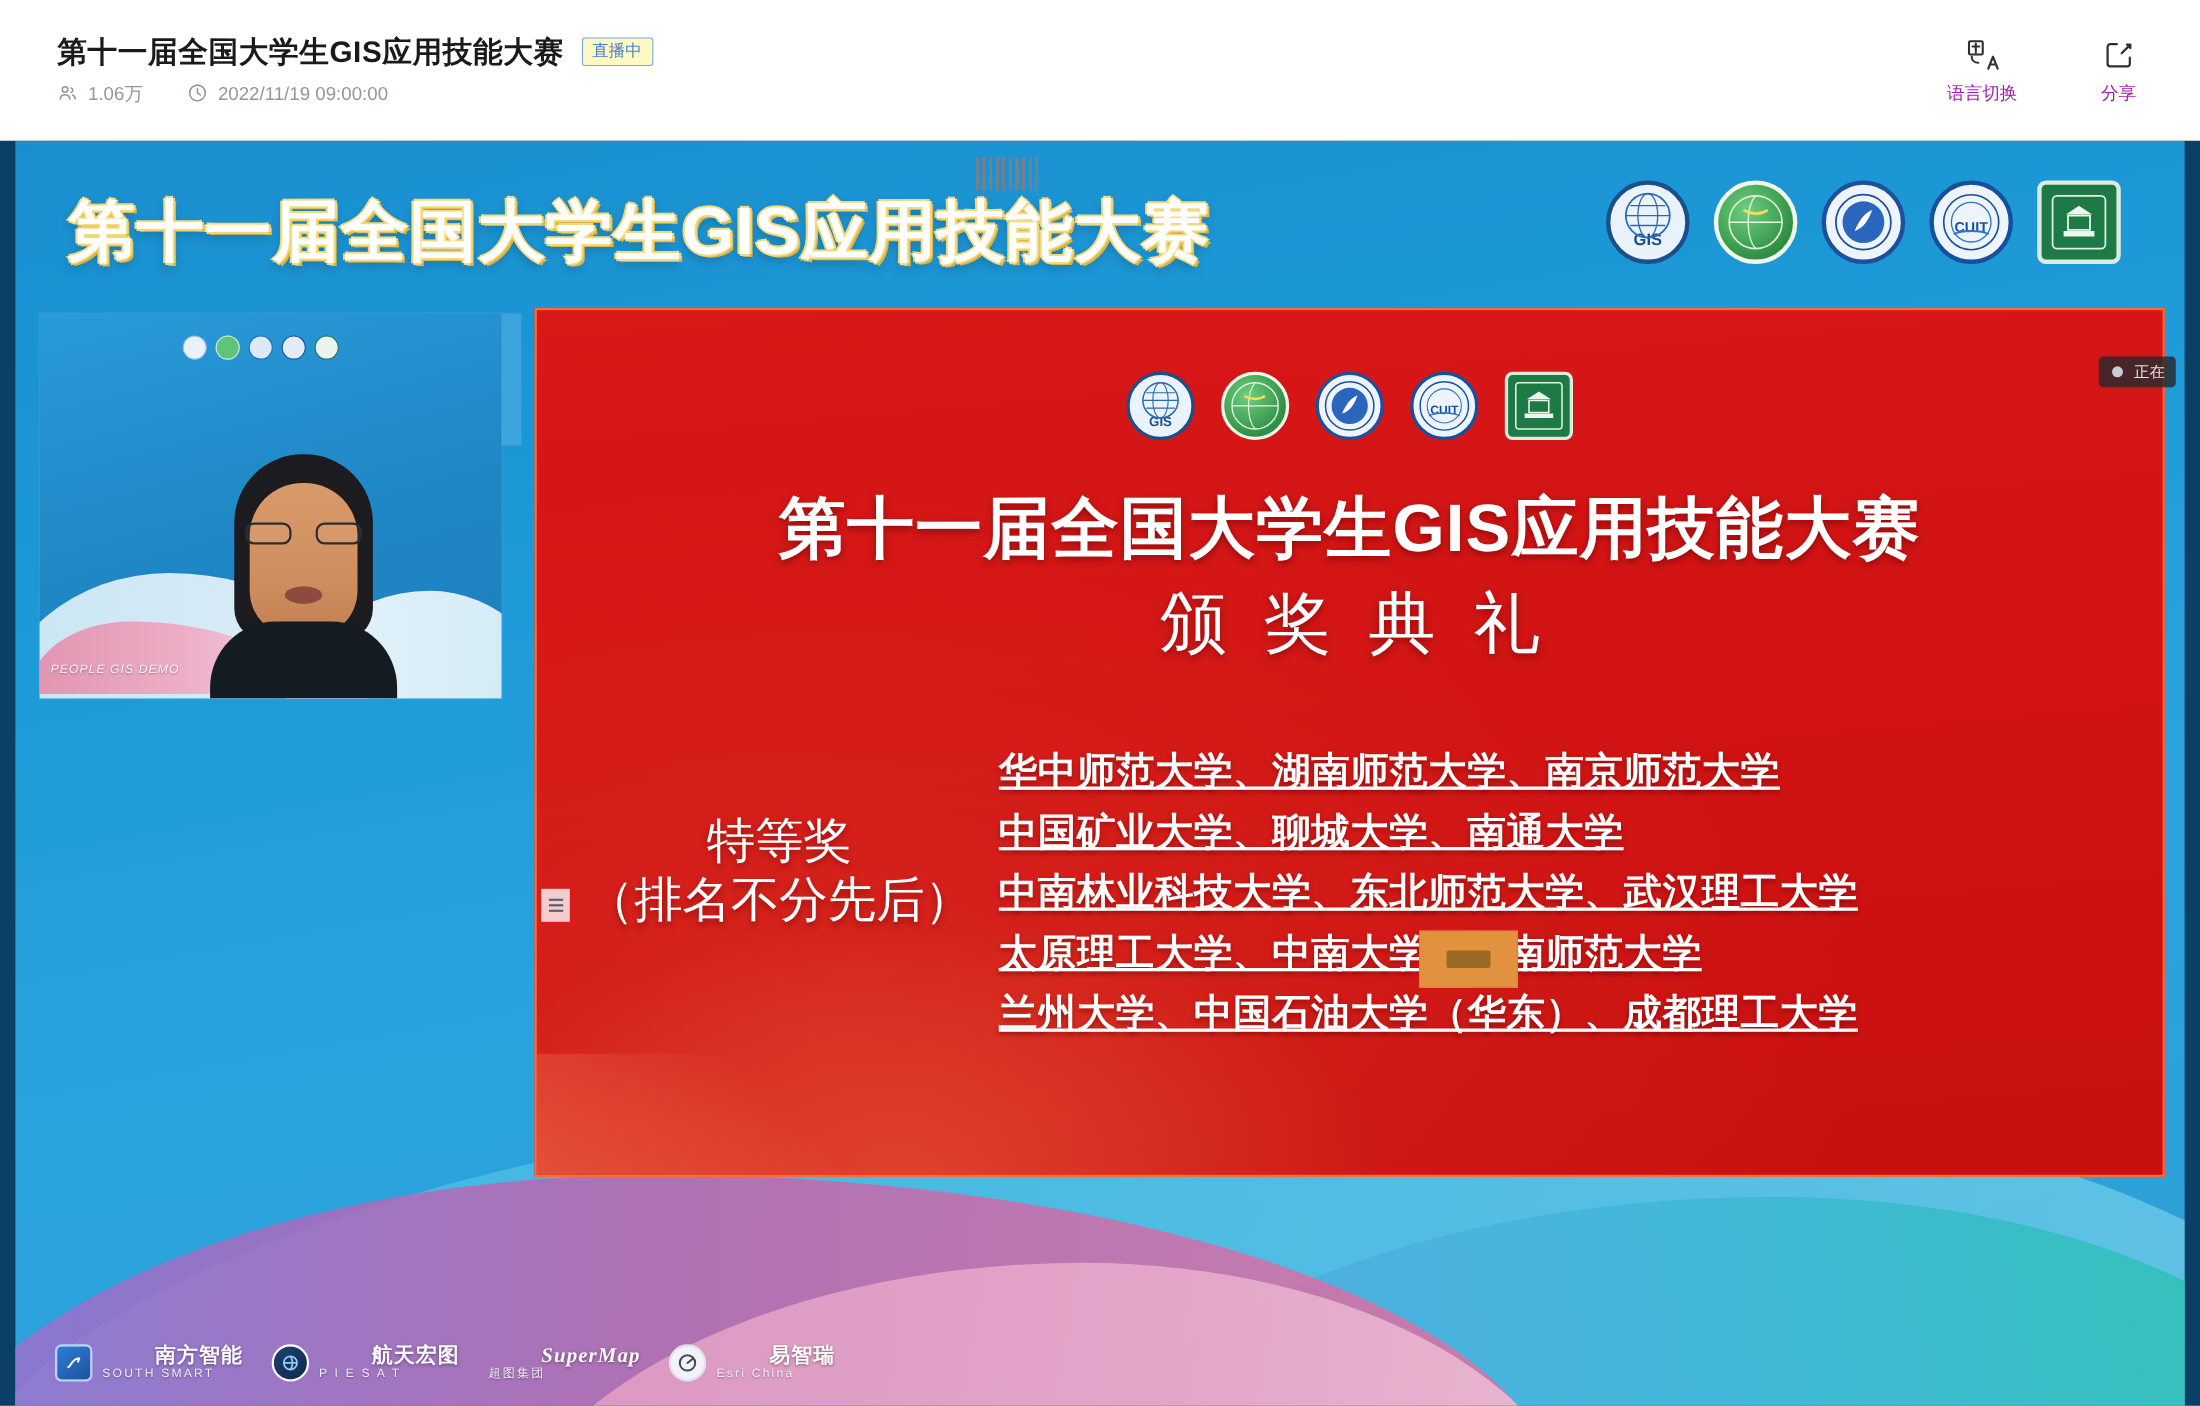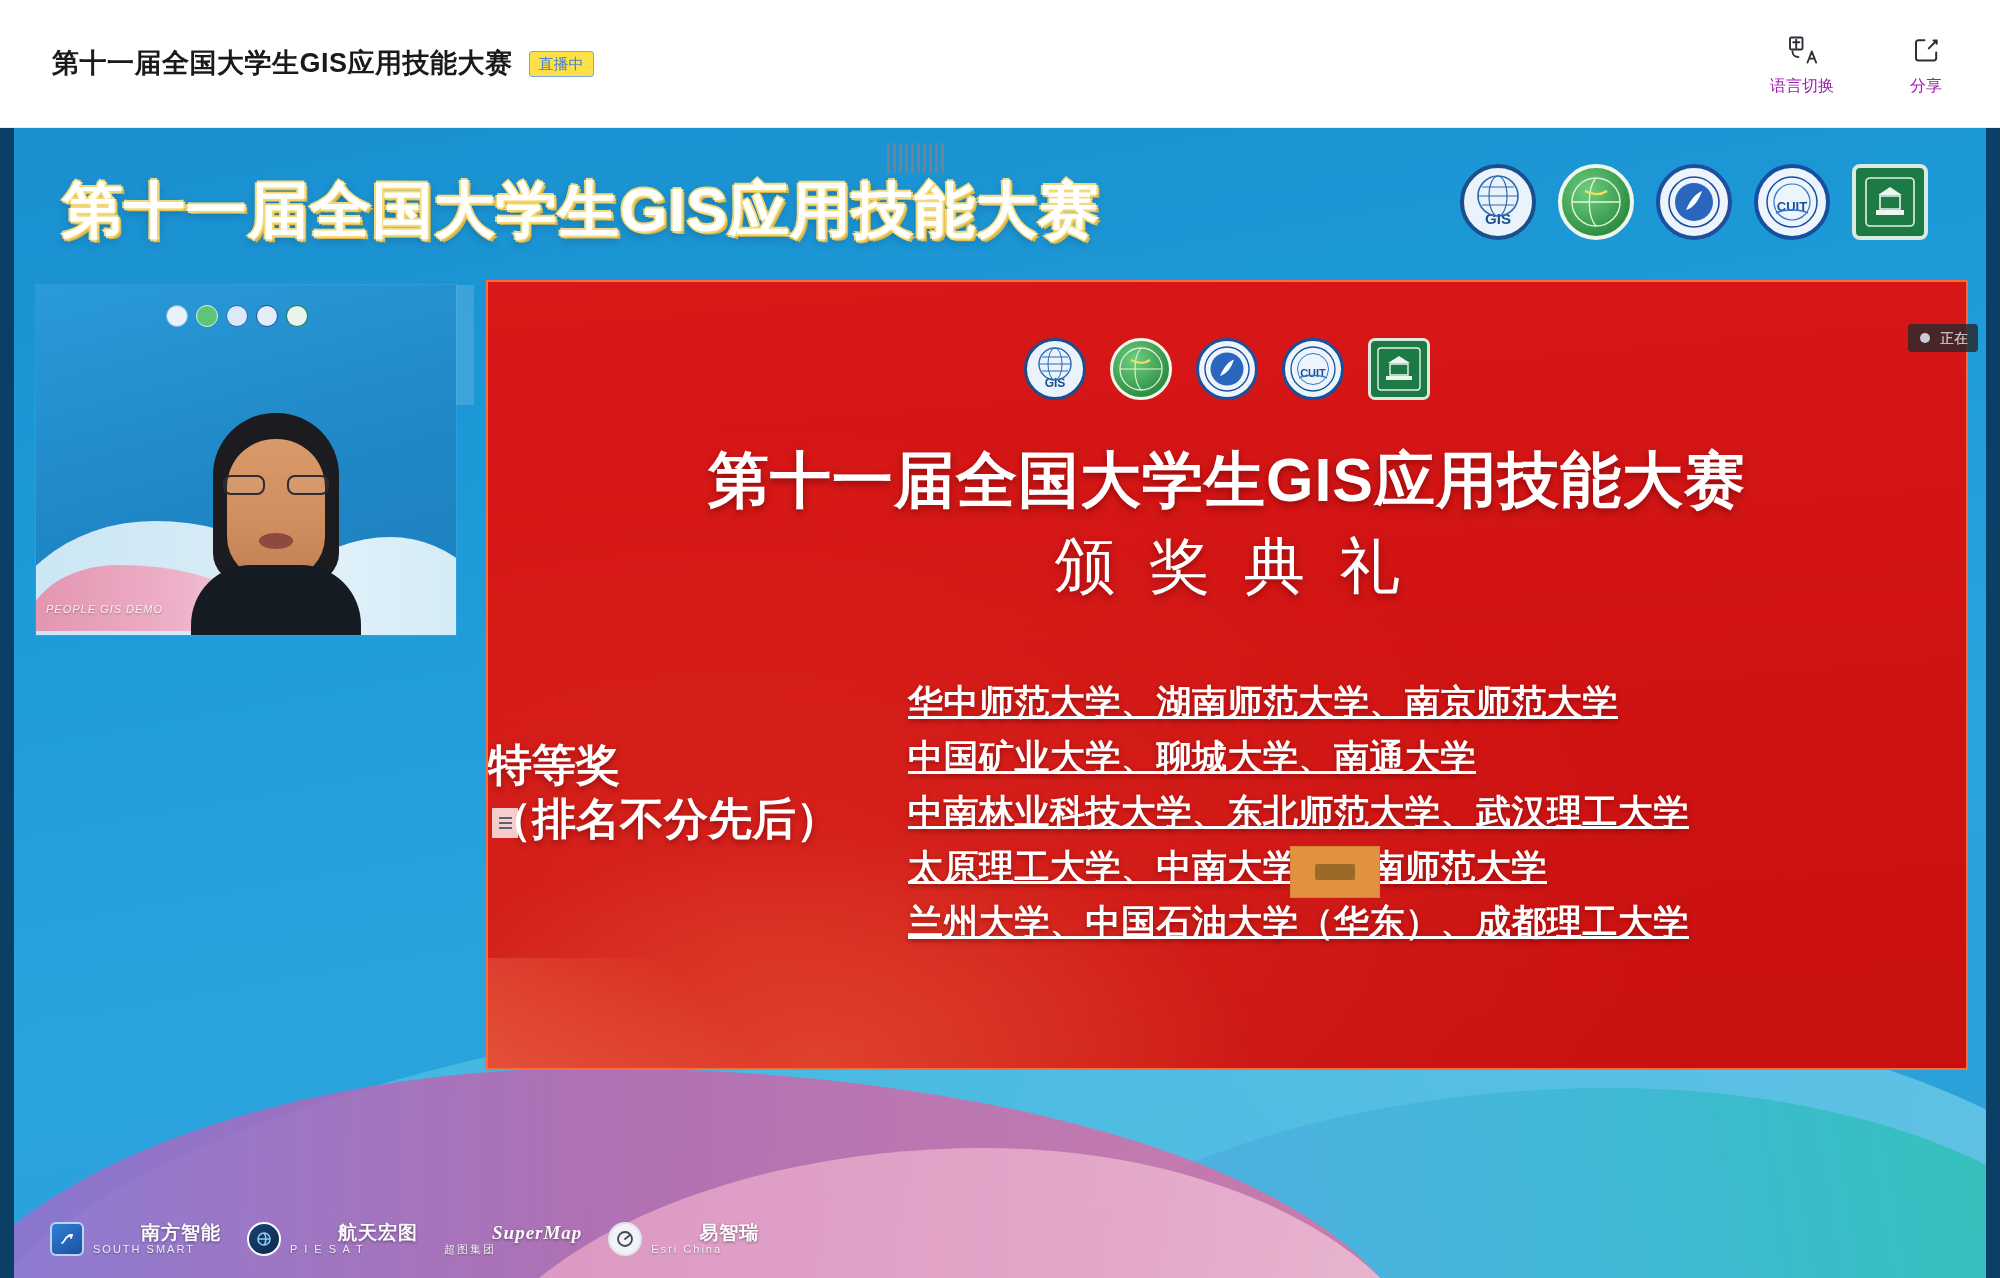--- a/index.html
+++ b/index.html
@@ -31,21 +31,21 @@
     letter-spacing: 0.5px;
     line-height: 1;
   }
   .live-badge {
     border: 1px solid #7aa7e8;
     color: #4a7fd4;
     font-size: 15px;
     padding: 4px 9px 5px;
     border-radius: 3px;
     line-height: 1;
-    background: #fde047;
+    background: #fef9c3;
     white-space: nowrap;
   }
   .meta-row {
     display: flex;
     align-items: center;
     gap: 40px;
     color: #9296a0;
     font-size: 17px;
   }
   .meta-item { display: flex; align-items: center; gap: 9px; }
@@ -253,26 +253,27 @@
     font-size: 61px; font-weight: normal; color: #ffffff;
     letter-spacing: 34px; text-indent: 34px;
     text-shadow: 0 3px 7px rgba(80,0,0,.5);
   }
   .award-block {
     position: absolute; left: 0; top: 392px; width: 1482px;
     display: flex; align-items: flex-start;
   }
   .award-label {
     width: 420px;
-    text-align: left;
+    text-align: center;
     color: #ffffff;
-    font-weight: bold;
+    font-weight: normal;
     padding-top: 66px;
     text-shadow: 0 3px 6px rgba(80,0,0,.45);
     flex: none;
+    padding-left: 21px;
   }
   .award-label .al-main { font-size: 44px; line-height: 1.15; display: block; }
   .award-label .al-sub  { font-size: 44px; line-height: 1.25; display: block; }
   .award-list { flex: 1; padding-right: 28px; }
   .award-line {
     font-size: 35px;
     font-weight: bold;
     color: #ffffff;
     line-height: 55px;
     letter-spacing: 0.5px;
@@ -336,20 +337,42 @@
   .sp-cn.italic { font-style: italic; font-family: "Liberation Serif", serif; }
 </style>
 </head>
 <body>
 
 <div class="header">
   <div class="header-left">
     <div class="title-row">
       <div class="stream-title">第十一届全国大学生GIS应用技能大赛</div>
       <div class="live-badge">直播中</div>
+    </div>
+    <div class="meta-row">
+      <div class="meta-item">
+        <span>
+          <svg width="19" height="19" viewBox="0 0 24 24" fill="none" stroke="#9296a0" stroke-width="1.8" stroke-linecap="round">
+            <circle cx="9" cy="8" r="3.2"></circle>
+            <path d="M3.4 19c.5-3.2 2.9-5 5.6-5s5.1 1.8 5.6 5"></path>
+            <path d="M16 6.3a2.6 2.6 0 0 1 0 5"></path>
+            <path d="M17.6 14.4c1.8.6 3 2.2 3.3 4.6"></path>
+          </svg>
+        </span>
+        <span class="meta-text">1.06万</span>
+      </div>
+      <div class="meta-item">
+        <span>
+          <svg width="19" height="19" viewBox="0 0 24 24" fill="none" stroke="#9296a0" stroke-width="1.8" stroke-linecap="round">
+            <circle cx="12" cy="12" r="9"></circle>
+            <path d="M12 6.8V12l3.4 2.2"></path>
+          </svg>
+        </span>
+        <span class="meta-text">2022/11/19 09:00:00</span>
+      </div>
     </div>
   </div>
 
   <div class="header-right">
     <div class="hdr-action">
       <span class="hdr-action-icon">
         <svg width="32" height="30" viewBox="0 0 32 30" fill="none" stroke="#2c2f36" stroke-width="1.9" stroke-linecap="round" stroke-linejoin="round">
           <rect x="4" y="2.5" width="12.5" height="12" rx="1.2"></rect>
           <path d="M10.2 4.6v8.4M7.2 7.3h6.2"></path>
           <path d="M6.5 16.5c0 3.3 2.6 5.6 6 5.6"></path>

